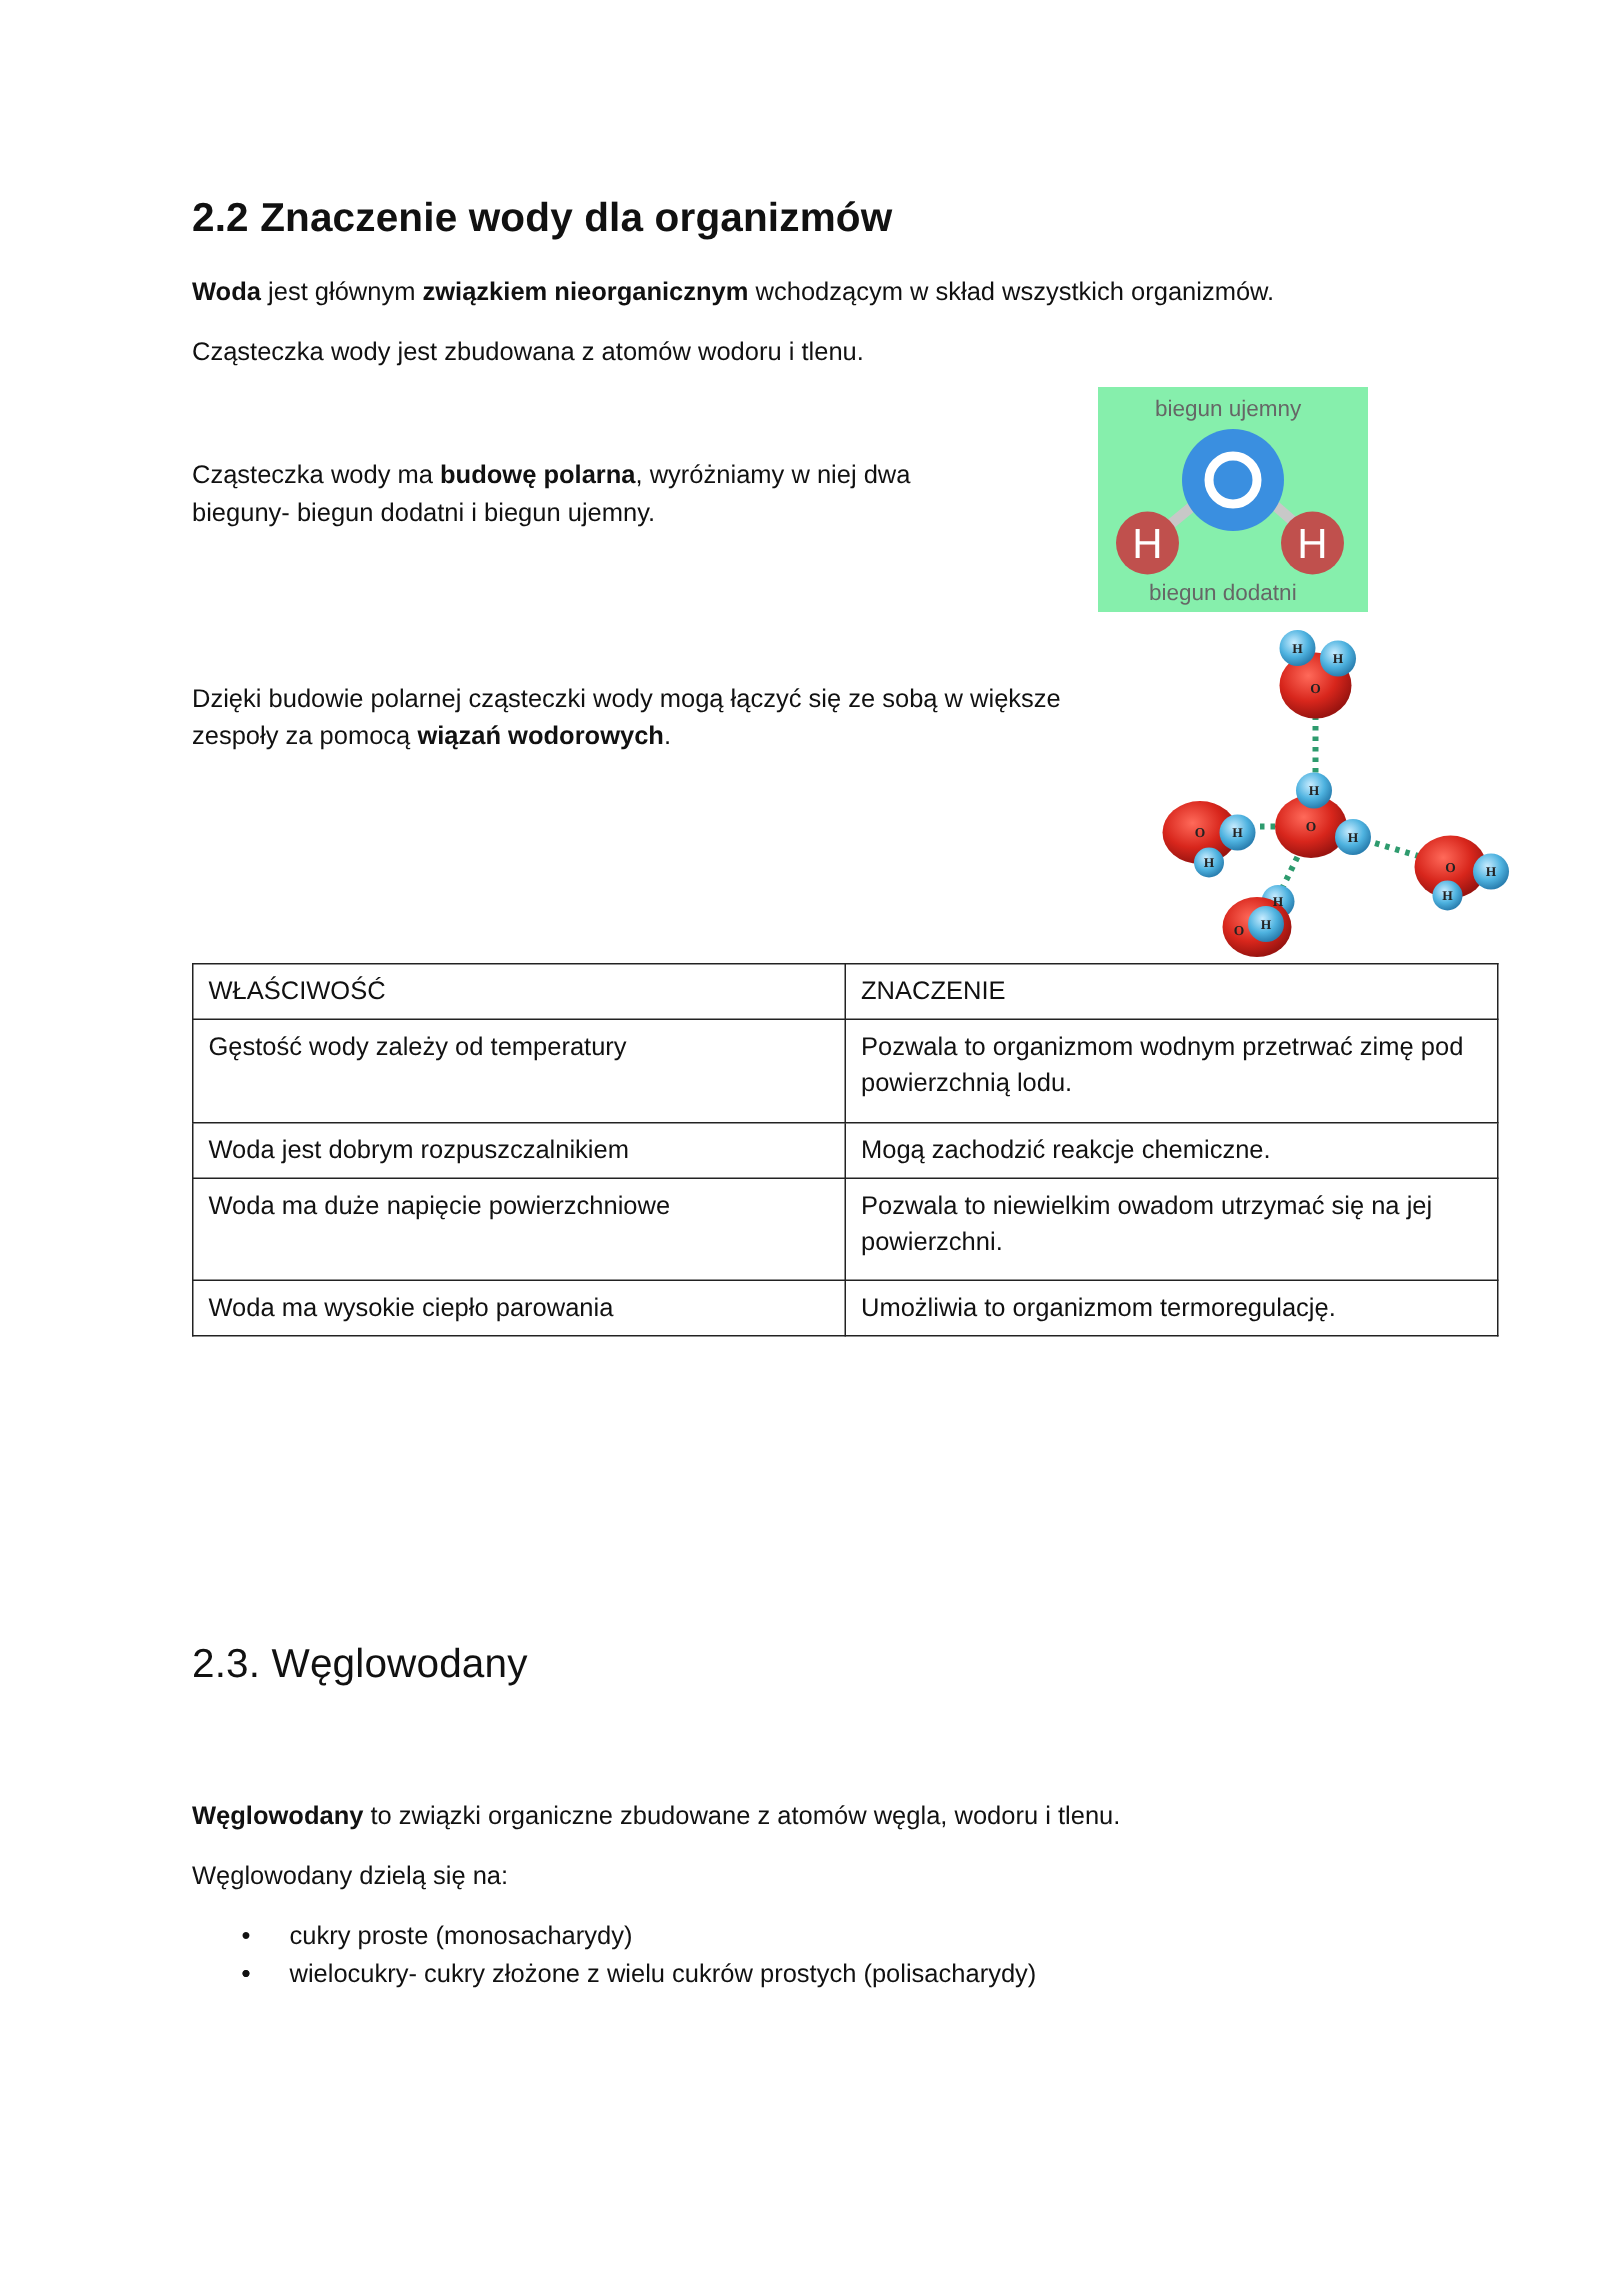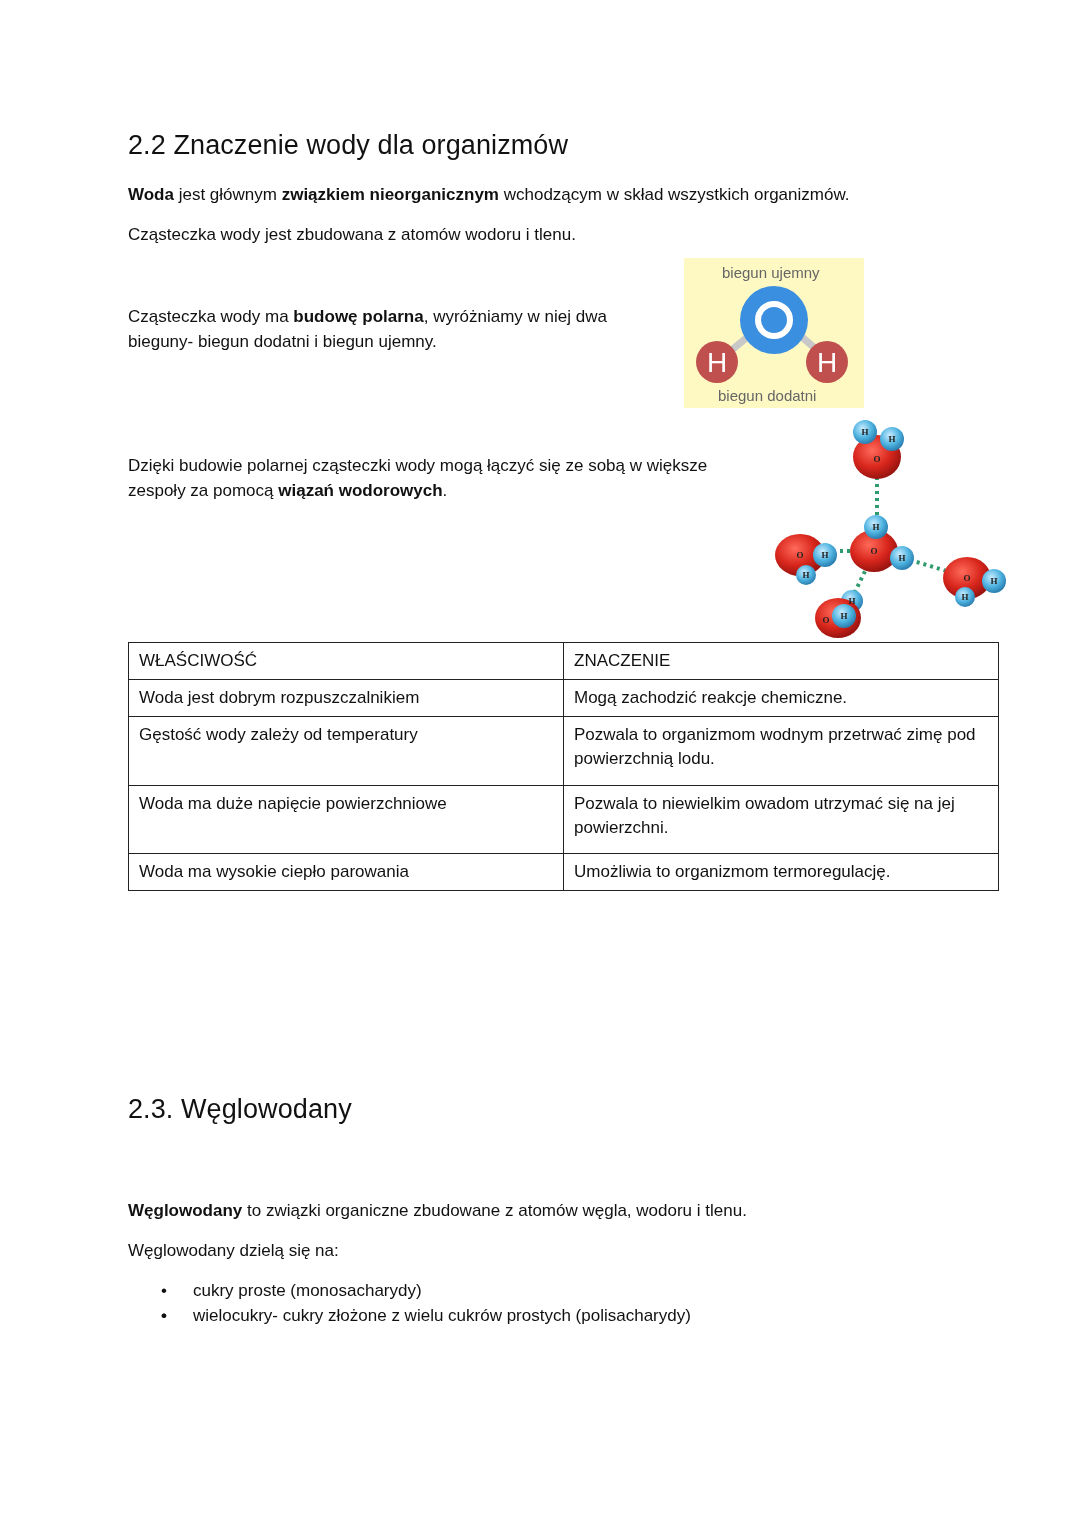--- a/index.html
+++ b/index.html
@@ -21,39 +21,39 @@
   }
   table.props td.c1 { width: 414px; }
   ul.list { position: absolute; left: 128px; top: 1278px; margin: 0; padding: 0; list-style: none; }
   ul.list li { font-size: 17px; line-height: 25px; padding-left: 65px; position: relative; }
   ul.list li .bullet { position: absolute; left: 33px; top: 0; }
   .lbl { font-size: 15px; color: #666; position: absolute; }
 </style>
 </head>
 <body>
 
-<div class="abs h1" style="left:128px; top:130px;">2.2 Znaczenie wody dla organizmów</div>
+<div class="abs h1" style="left:128px; top:130px;font-weight:bold;">2.2 Znaczenie wody dla organizmów</div>
 
 <div class="abs p" style="left:128px; top:182px;">
   <b>Woda</b><span> jest głównym </span><b>związkiem nieorganicznym</b><span> wchodzącym w skład wszystkich organizmów.</span>
 </div>
 
 <div class="abs p" style="left:128px; top:222px;">Cząsteczka wody jest zbudowana z atomów wodoru i tlenu.</div>
 
 <div class="abs p" style="left:128px; top:304px; width:560px;">
   <span>Cząsteczka wody ma </span><b>budowę polarna</b><span>, wyróżniamy w niej dwa</span><br>
   <span>bieguny- biegun dodatni i biegun ujemny.</span>
 </div>
 
 <div class="abs p" style="left:128px; top:453px; width:640px;">
   <span>Dzięki budowie polarnej cząsteczki wody mogą łączyć się ze sobą w większe</span><br>
   <span>zespoły za pomocą </span><b>wiązań wodorowych</b><span>.</span>
 </div>
 
-<div class="abs" style="left:684px; top:258px; width:180px; height:150px; background:#fef9c3;text-decoration:underline;">
+<div class="abs" style="left:732px; top:258px; width:180px; height:150px; background:#86efac;text-decoration:underline;">
   <span class="lbl" style="left:38px; top:6px;">biegun ujemny</span>
   <svg width="180" height="150" style="position:absolute; left:0; top:0;">
     <line x1="72" y1="72" x2="38" y2="100" stroke="#c8c8c8" stroke-width="7"></line>
     <line x1="110" y1="72" x2="142" y2="100" stroke="#c8c8c8" stroke-width="7"></line>
     <circle cx="90" cy="62" r="34" fill="#3a8fe0"></circle>
     <circle cx="90" cy="62" r="16" fill="none" stroke="#fff" stroke-width="6"></circle>
     <circle cx="33" cy="104" r="21" fill="#c0504d"></circle>
     <circle cx="143" cy="104" r="21" fill="#c0504d"></circle>
     <text x="33" y="114" font-family="Liberation Sans, sans-serif" font-size="28" fill="#fff" text-anchor="middle">H</text>
     <text x="143" y="114" font-family="Liberation Sans, sans-serif" font-size="28" fill="#fff" text-anchor="middle">H</text>
@@ -118,27 +118,27 @@
       <text x="66" y="208">O</text>
   </g>
 </svg>
 
 <table class="props">
   <tbody>
       <tr style="height:35px;">
     <td class="c1">WŁAŚCIWOŚĆ</td>
     <td>ZNACZENIE</td>
   </tr>
+  <tr style="height:69px;">
+    <td class="c1">Gęstość wody zależy od temperatury</td>
+    <td>Pozwala to organizmom wodnym przetrwać zimę pod powierzchnią lodu.</td>
+  </tr>
   <tr style="height:33px;">
     <td class="c1">Woda jest dobrym rozpuszczalnikiem</td>
     <td>Mogą zachodzić reakcje chemiczne.</td>
-  </tr>
-  <tr style="height:69px;">
-    <td class="c1">Gęstość wody zależy od temperatury</td>
-    <td>Pozwala to organizmom wodnym przetrwać zimę pod powierzchnią lodu.</td>
   </tr>
   <tr style="height:68px;">
     <td class="c1">Woda ma duże napięcie powierzchniowe</td>
     <td>Pozwala to niewielkim owadom utrzymać się na jej powierzchni.</td>
   </tr>
   <tr style="height:34px;">
     <td class="c1">Woda ma wysokie ciepło parowania</td>
     <td>Umożliwia to organizmom termoregulację.</td>
   </tr>
 </tbody>

